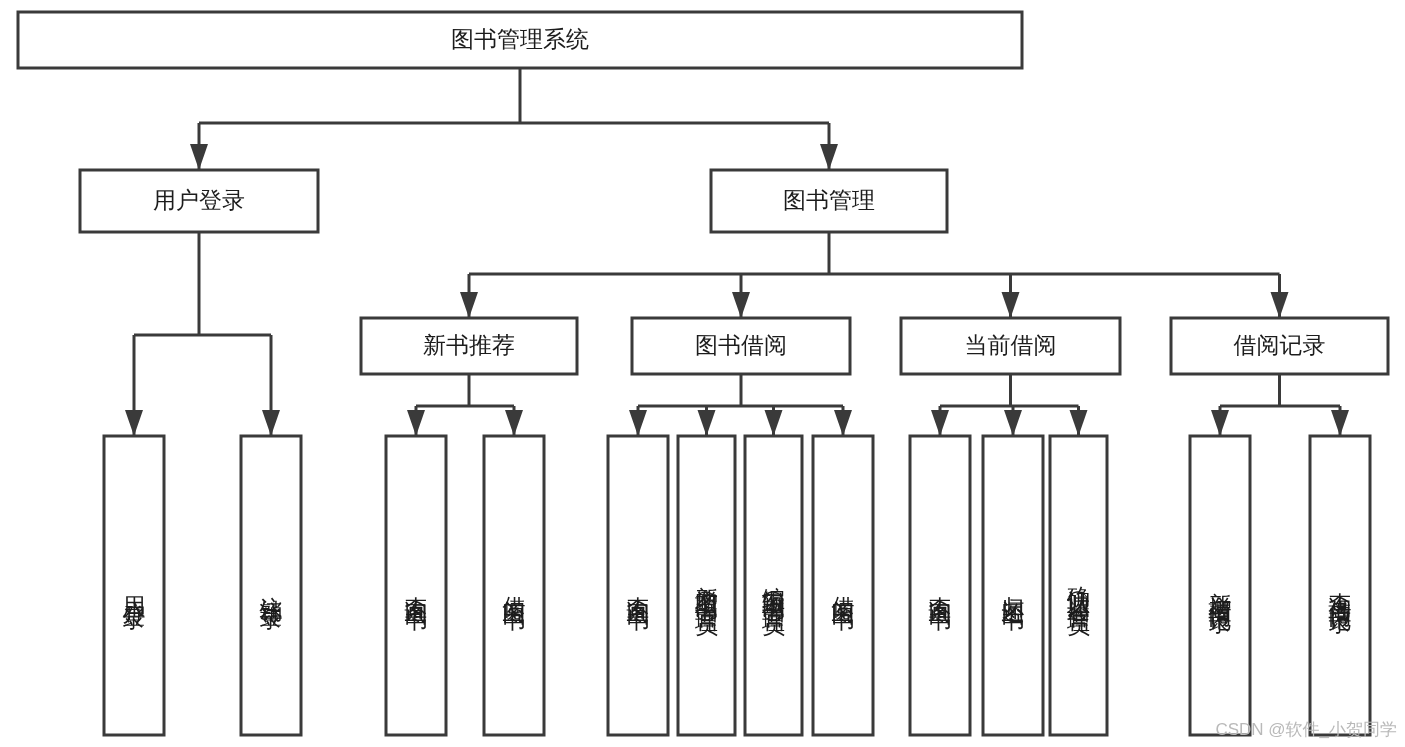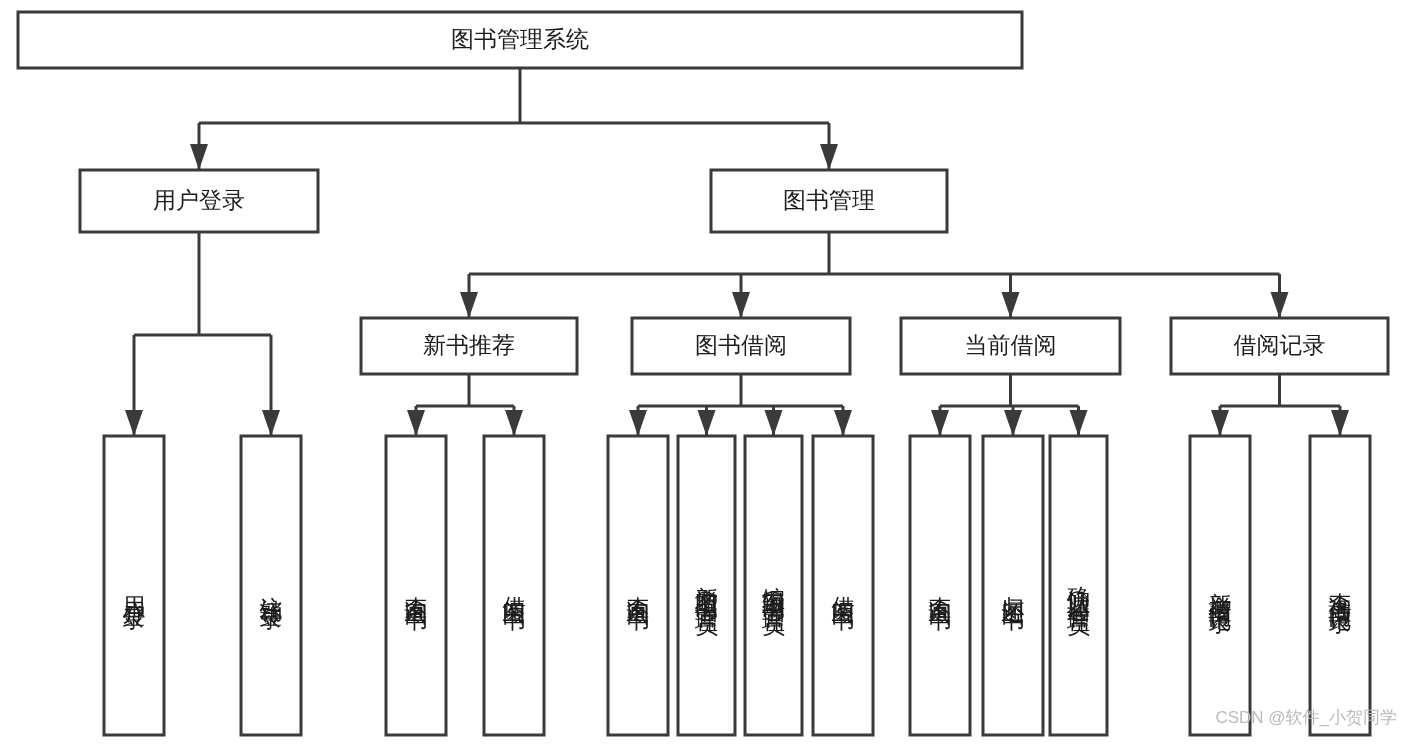--- a/index.html
+++ b/index.html
@@ -44,21 +44,21 @@
   .node-label-h {
     font-family: "Liberation Sans", "DejaVu Sans", sans-serif;
     font-size: 23px;
     fill: #1c1c1c;
     text-anchor: middle;
     dominant-baseline: middle;
   }
   .watermark {
     position: absolute;
     right: 8px;
-    bottom: 18px;
+    bottom: 6px;
     font-family: "Liberation Sans", "DejaVu Sans", sans-serif;
     font-size: 17px;
     color: #b9b9b9;
     white-space: nowrap;
     user-select: none;
   }
 </style>
 </head>
 <body>
 

